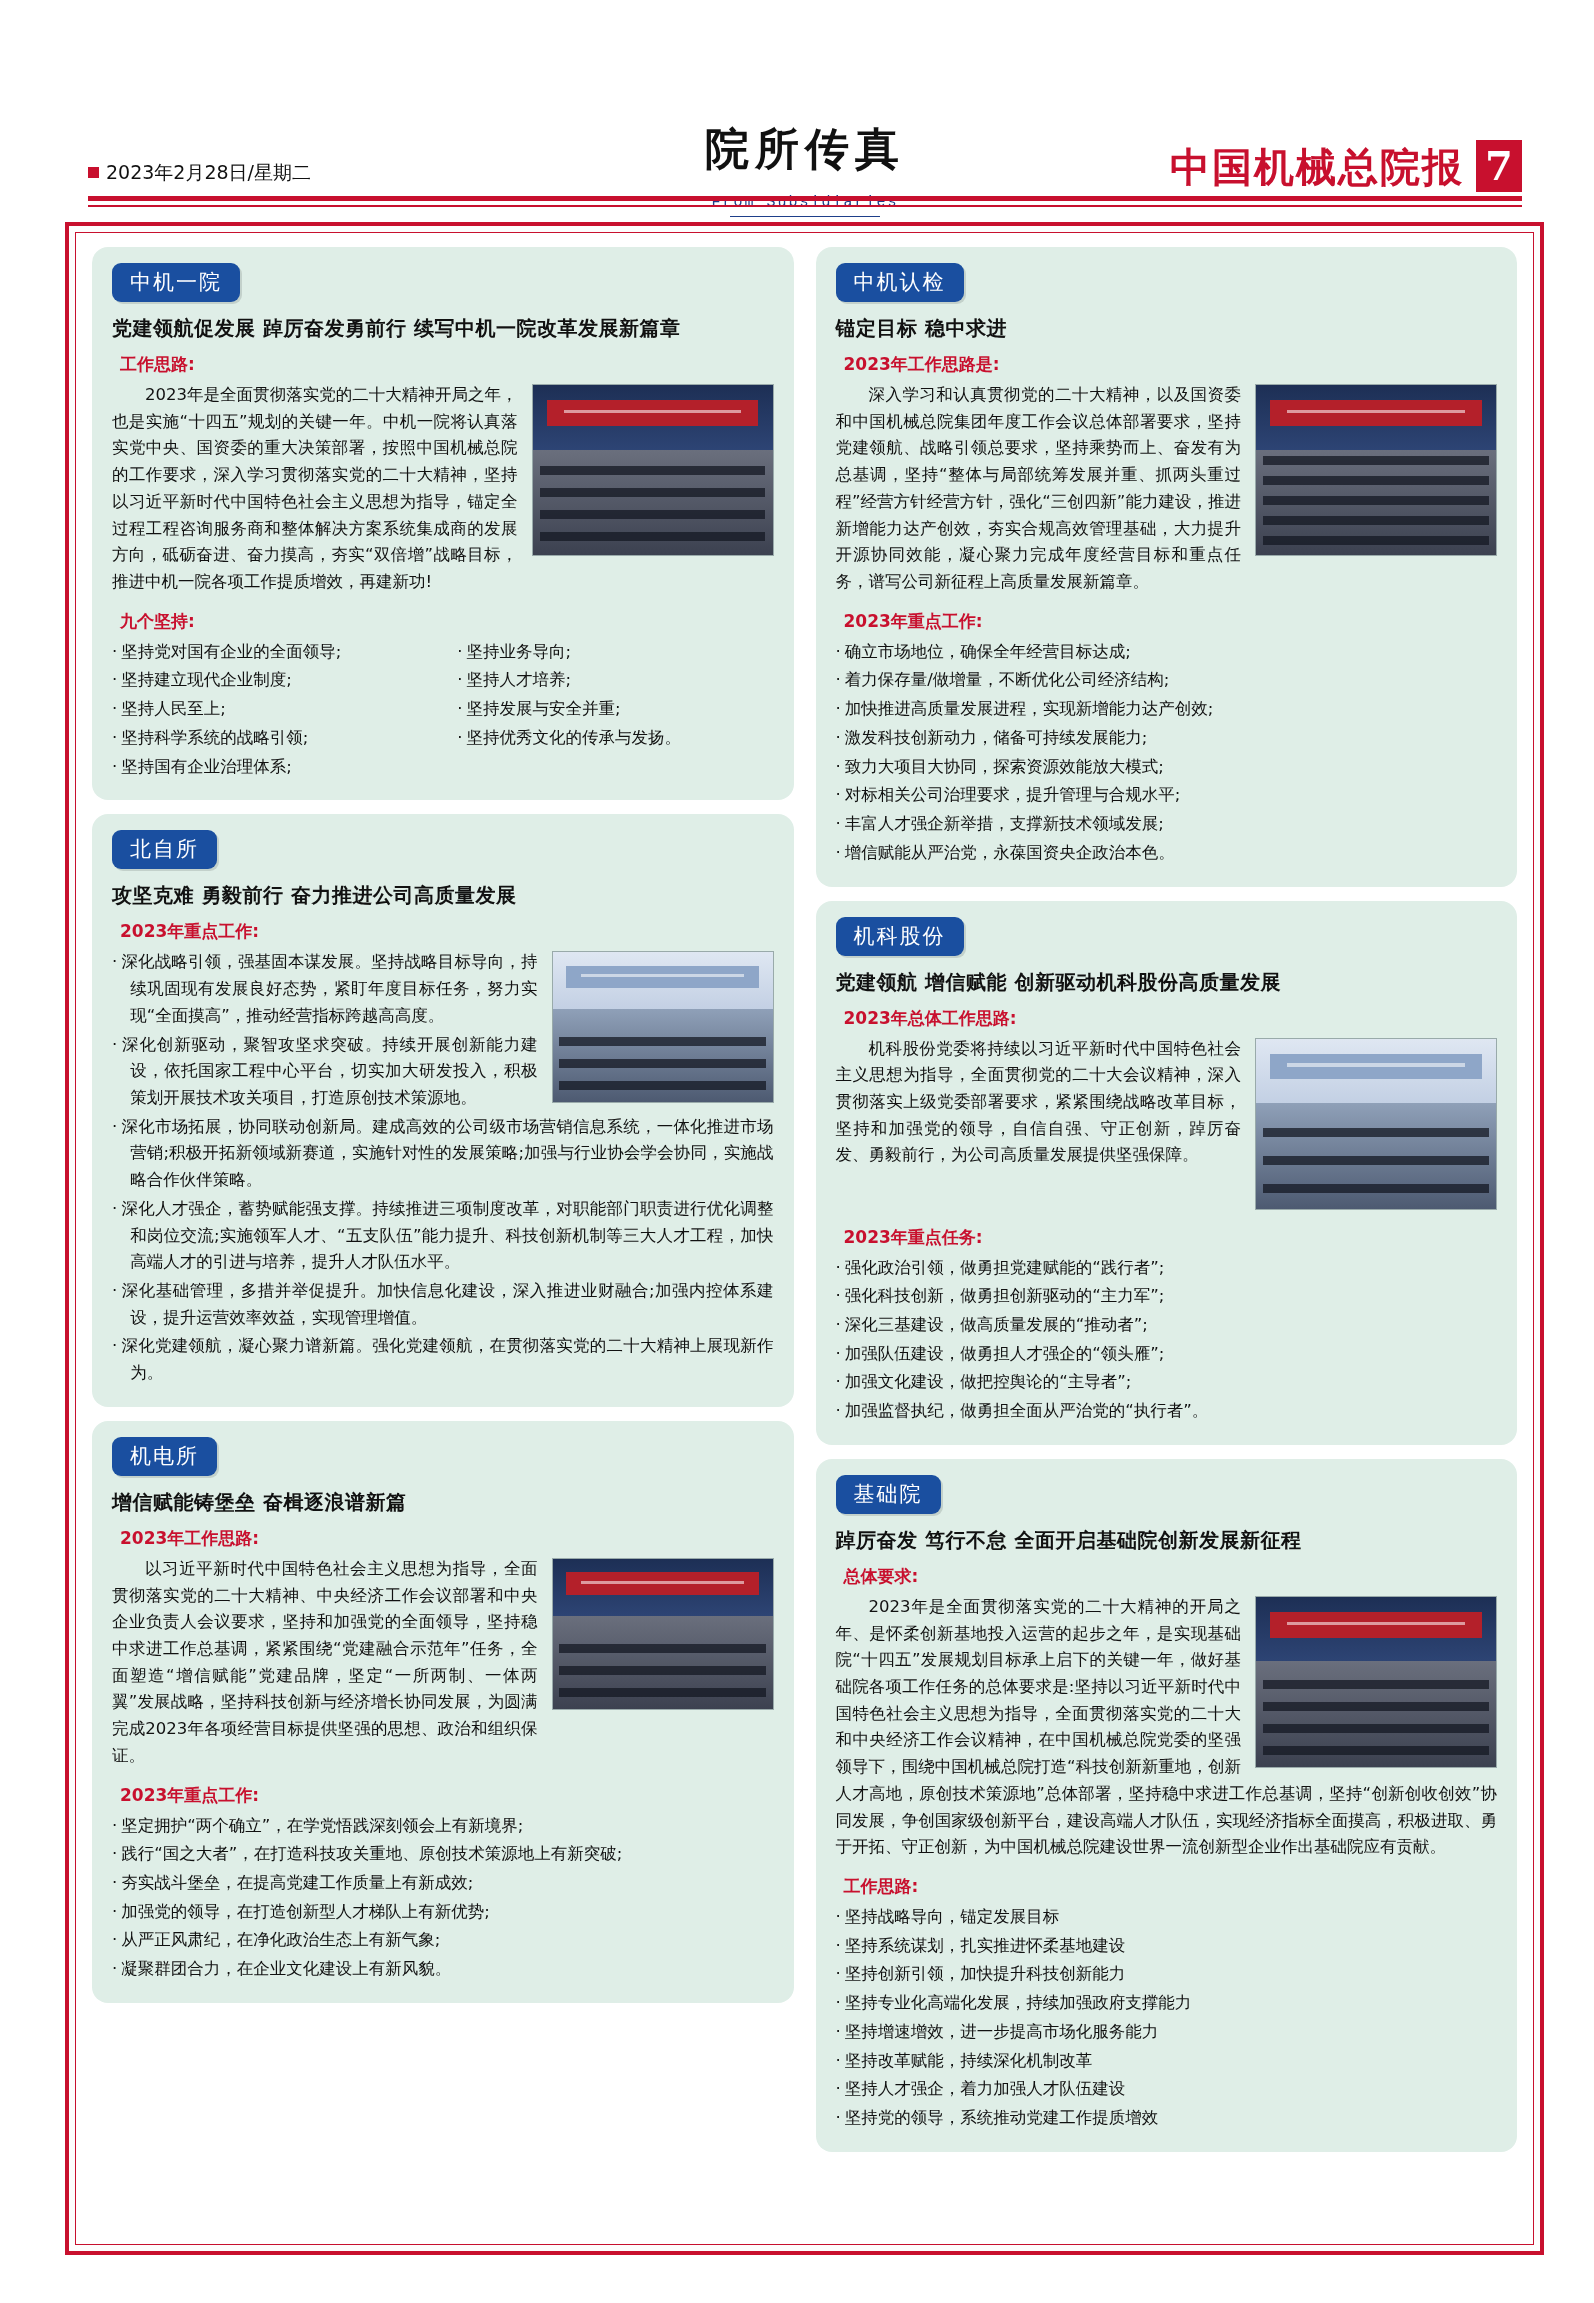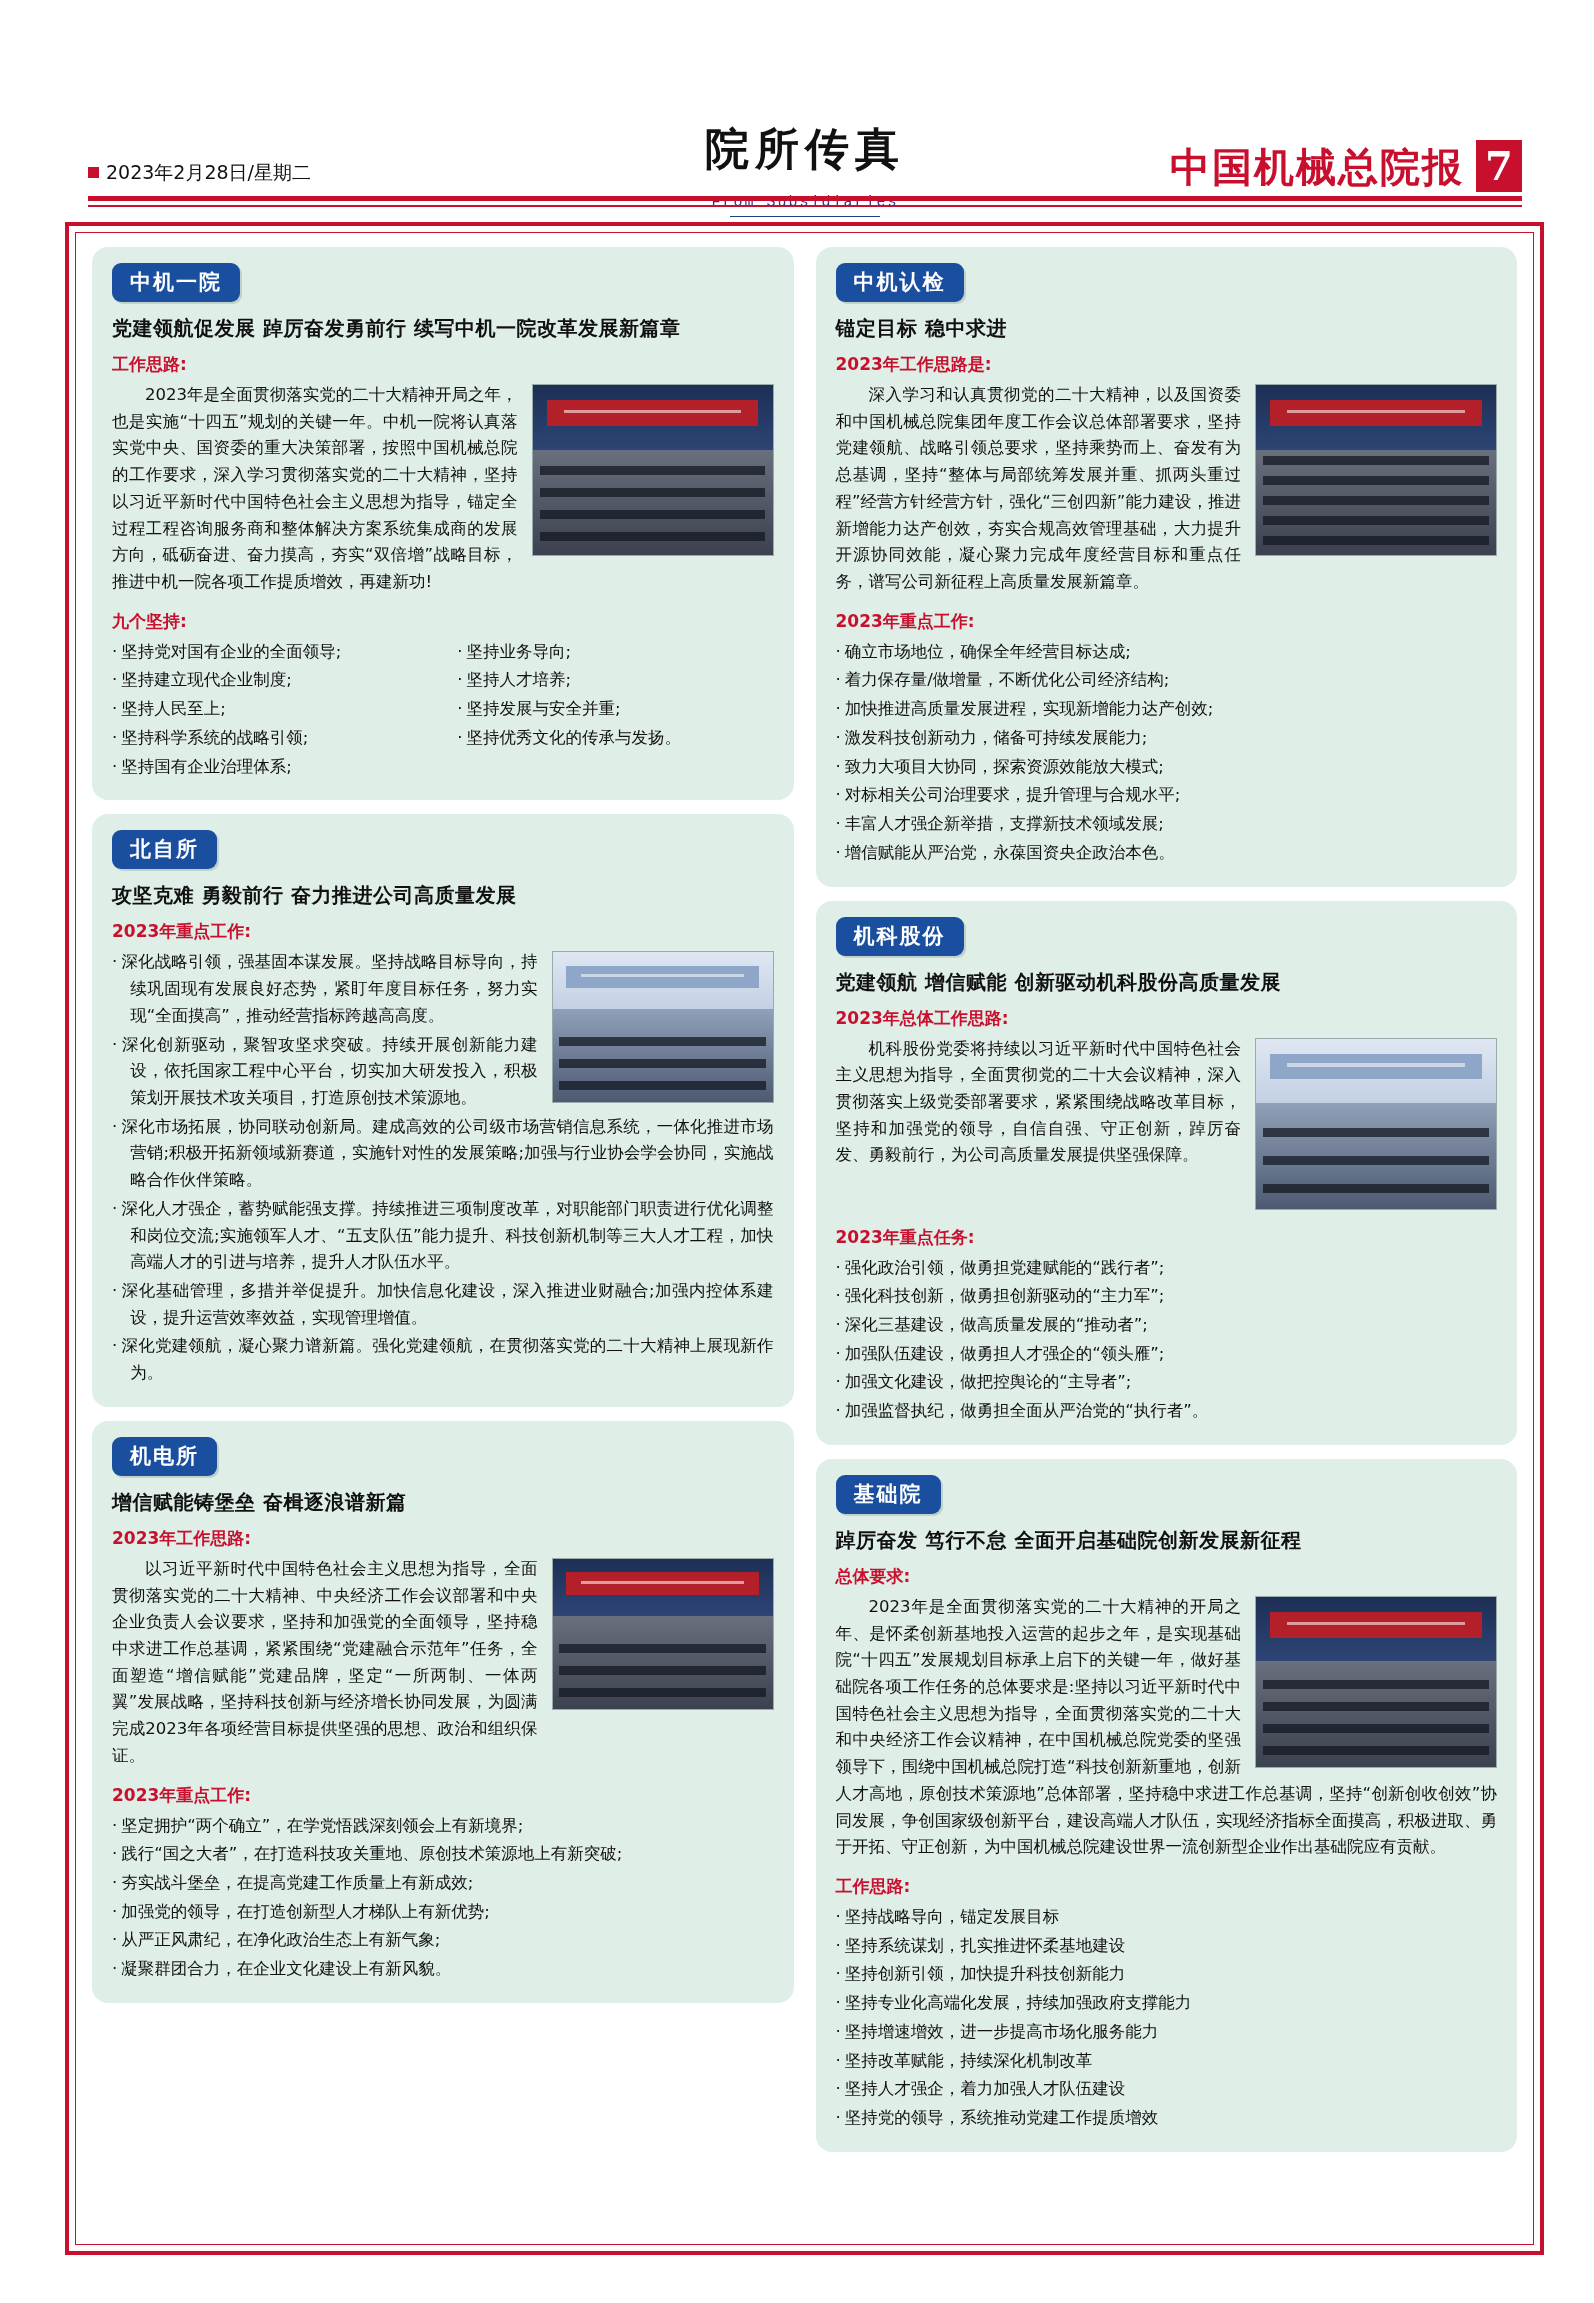--- a/index.html
+++ b/index.html
@@ -86,37 +86,37 @@
     background:#dfeee7;
     border-radius:16px;
     padding:16px 20px 18px 20px;
     position:relative;
     box-sizing:border-box;
   }
   .badge {
     display:inline-block;
     background:#1a4fa0;
     color:#ffffff;
-    font-size:21px; font-weight:bold;
+    font-size:21px; font-weight:normal;
     letter-spacing:2px;
     padding:5px 18px 6px 18px;
     border-radius:9px;
     margin-bottom:12px;
     box-shadow:2px 2px 0 rgba(0,0,0,0.12);
   }
   .headline {
     font-family:"DejaVu Serif","Liberation Serif",serif;
     font-size:20px; font-weight:bold; color:#111;
     line-height:1.45;
     margin-bottom:10px;
     letter-spacing:0.5px;
   }
   .sublabel {
     color:#c8102e; font-weight:bold; font-size:17px;
-    margin:8px 0 6px 0;
+    margin:8px 0 6px 8px;
   }
   .para {
     font-size:16.5px; line-height:1.62; color:#111;
     text-align:justify;
     text-indent:2em;
     margin:0 0 6px 0;
   }
   ul.list { list-style:none; margin:0; padding:0; }
   ul.list li {
     font-size:16.5px; line-height:1.62; color:#111;

